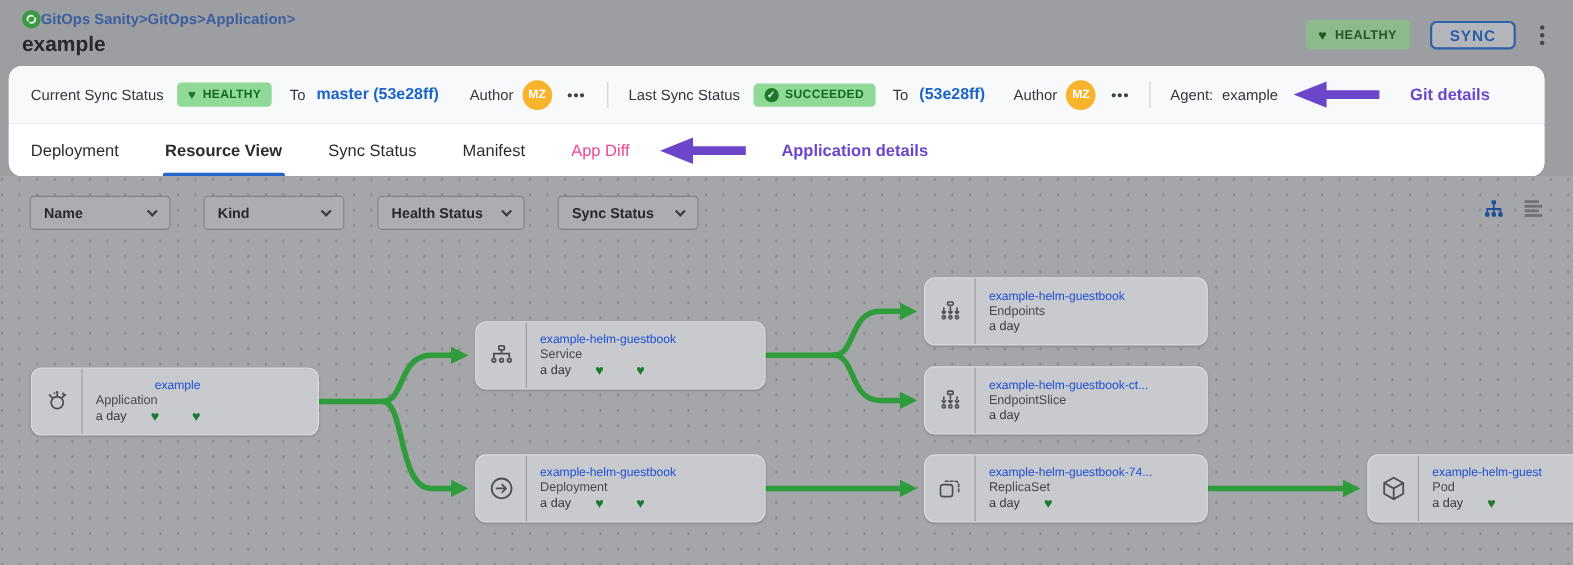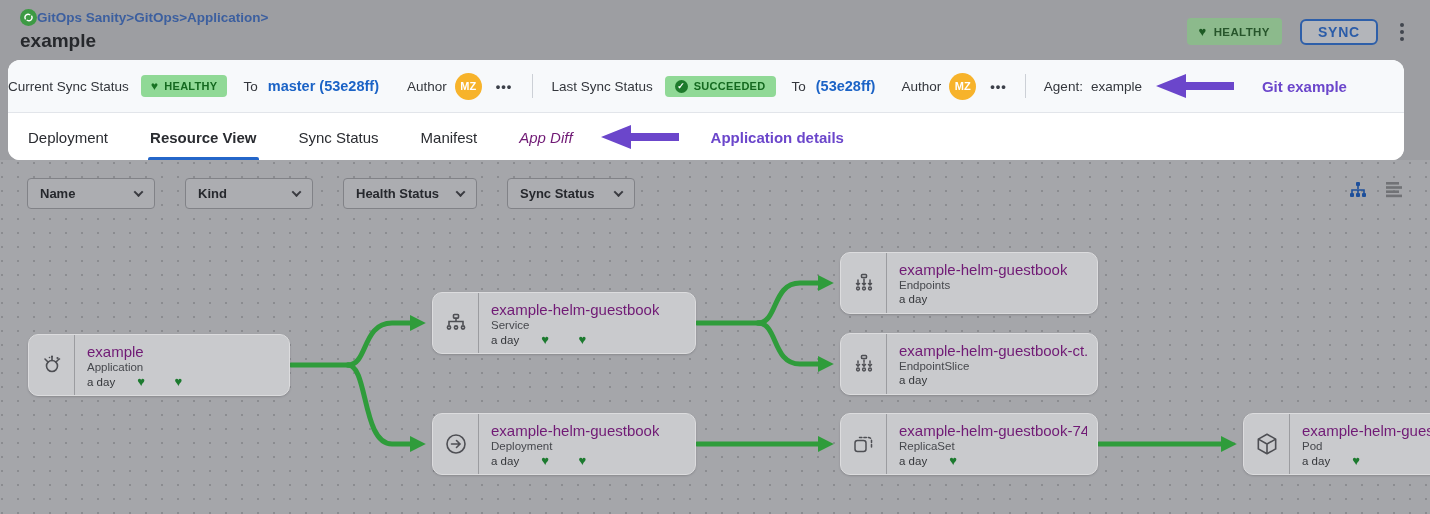--- a/index.html
+++ b/index.html
@@ -23,21 +23,21 @@
   .sync-btn { border:2px solid #2e5fa9; color:#2b5ca8; background:#b3b5ba; font-weight:700;
     font-size:14px; letter-spacing:.8px; padding:3px 16px; border-radius:6px; cursor:pointer; }
   .kebab { display:flex; flex-direction:column; gap:3px; padding:2px 4px; cursor:pointer; }
   .kebab i { width:4px; height:4px; border-radius:50%; background:#41464f; }
 
   
   .card { position:absolute; left:8px; top:60px; width:1396px; height:100px; background:#ffffff;
     border-radius:12px; }
   .git-bar { position:absolute; left:0; top:0; width:100%; height:53px; background:#f7f9fb;
     border-radius:12px 12px 0 0; border-bottom:1px solid #e2e5ea; display:flex; align-items:center;
-    font-size:13.5px; color:#33363c; white-space:nowrap; }
+    padding-left:20px; font-size:13.5px; color:#33363c; white-space:nowrap; }
   .badge-green { display:inline-flex; align-items:center; gap:6px; background:#90d996; color:#14691f;
     font-size:11px; font-weight:700; letter-spacing:.3px; padding:4px 10px; border-radius:4px; }
   .badge-green .bg-heart { font-size:12px; color:#187323; }
   .check-circle { width:13px; height:13px; border-radius:50%; background:#1d7a2b; color:#ffffff;
     font-size:9px; font-weight:700; display:inline-flex; align-items:center; justify-content:center; }
   .ref-link { color:#1b63c6; font-weight:700; font-size:14.5px; cursor:pointer; }
   .avatar { width:27px; height:27px; border-radius:50%; background:#f7b32b; color:#ffffff;
     font-size:11px; font-weight:700; display:inline-flex; align-items:center; justify-content:center; }
   .more-dots { color:#3c4049; font-size:13px; font-weight:700; letter-spacing:1px; cursor:pointer; }
   .vdiv { width:1px; height:24px; background:#ccd0d6; }
@@ -48,21 +48,21 @@
   .m8{margin-right:8px}.m14{margin-right:14px}.m20{margin-right:20px}.m18{margin-right:18px}
   .m26{margin-right:26px}
 
   .tabs { position:absolute; left:0; top:54px; width:100%; height:46px; background:#ffffff;
     border-radius:0 0 12px 12px; display:flex; align-items:center; padding-left:20px; gap:42px; }
   .tab { position:relative; height:100%; display:flex; align-items:center; font-size:15px;
     color:#2a2c31; cursor:pointer; }
   .tab.active { font-weight:700; }
   .tab.active::after { content:""; position:absolute; left:-2px; right:-2px; bottom:0; height:3px;
     background:#2466c9; border-radius:2px 2px 0 0; }
-  .tab.disabled { color:#701a75;font-style:italic; }
+  .tab.disabled { color:#ec4899; }
   .tabs .annot-arrow { margin-left:-14px; }
   .tabs .annot { margin-left:-12px; }
 
   
   .canvas { position:absolute; left:0; top:160px; width:1430px; height:354px; background:#a5a6aa;
     background-image:radial-gradient(ellipse 1.2px 2.4px at 2px 3px, #8b8c90 68%, transparent 70%);
     background-size:16px 14px; }
   .filters { position:absolute; left:27px; top:18px; display:flex; gap:30px; }
   .filter { height:31px; background:#acadb1; border:1px solid #818287; border-radius:4px;
     display:flex; align-items:center; justify-content:space-between; padding:0 12px; cursor:pointer; }
@@ -75,21 +75,21 @@
 
   .edges { position:absolute; left:0; top:0; width:1430px; height:354px; pointer-events:none; }
 
   .node { position:absolute; height:62px; background:#c9cacd; border:1px solid #dcdcde;
     border-radius:10px; display:flex; align-items:stretch; box-shadow:0 1px 2px rgba(60,60,64,.25);
     cursor:pointer; overflow:hidden; }
   .node-icon { width:46px; flex:none; display:flex; align-items:center; justify-content:center;
     border-right:1px solid #9b9ca0; }
   .node-body { padding:6px 10px 6px 12px; display:flex; flex-direction:column; justify-content:center;
     overflow:hidden; }
-  .node-title { font-size:15px; color:#701a75; white-space:nowrap; overflow:hidden; }
+  .node-title { font-size:11px; color:#1d4ed8; white-space:nowrap; overflow:hidden;text-align:right; }
   .node-kind { font-size:11.5px; color:#46484d; margin-top:1px; }
   .node-meta { font-size:11.5px; color:#35373b; margin-top:2px; display:flex; align-items:flex-end; }
   .hearts { color:#1c7a2f; font-size:13px; margin-left:22px; word-spacing:26px; line-height:1; }
 </style>
 </head>
 <body>
 
 <div class="header">
   <div class="crumbs">
     <span class="logo-dot">
@@ -146,21 +146,21 @@
     <span class="avatar m14">MZ</span>
     <span class="more-dots m18">•••</span>
     <span class="vdiv m18"></span>
 
     <span class="m8">Agent:</span>
     <span class="m14">example</span>
 
     <svg class="annot-arrow m26" width="80" height="26" viewBox="0 0 80 26">
       <polygon points="0,13 30,1 30,9 78,9 78,17 30,17 30,25" fill="#6b46cb"></polygon>
     </svg>
-    <span class="annot">Git example</span>
+    <span class="annot">Git details</span>
   </div>
 
   <div class="tabs">
     <div class="tab">Deployment</div>
     <div class="tab active">Resource View</div>
     <div class="tab">Sync Status</div>
     <div class="tab">Manifest</div>
     <div class="tab disabled">App Diff</div>
     <svg class="annot-arrow" width="80" height="26" viewBox="0 0 80 26">
       <polygon points="0,13 30,1 30,9 78,9 78,17 30,17 30,25" fill="#6b46cb"></polygon>

